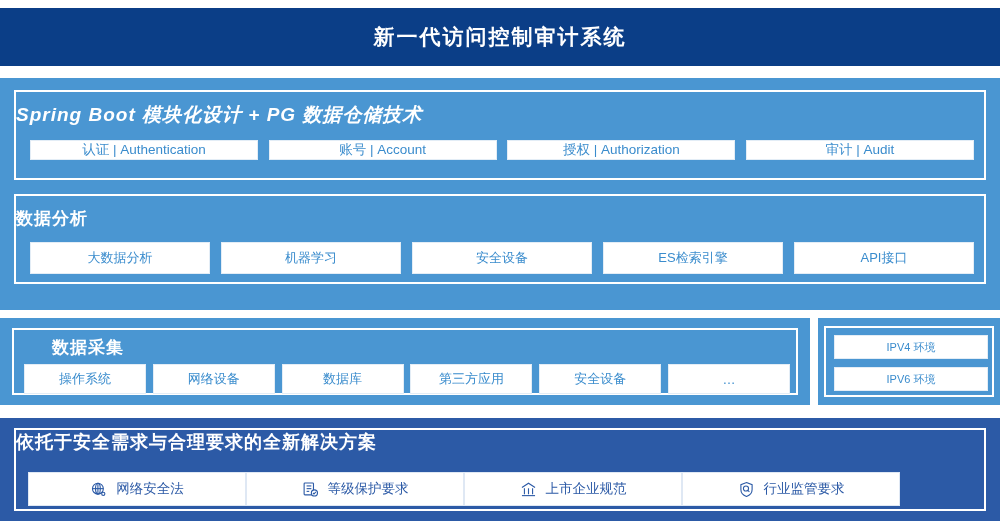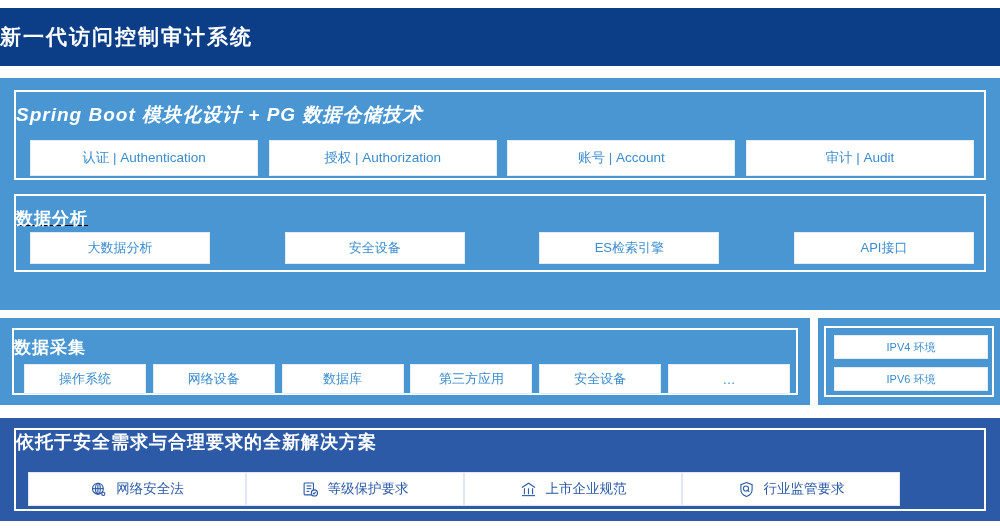--- a/index.html
+++ b/index.html
@@ -18,21 +18,21 @@
   }
 
   
   .header {
     position: absolute;
     left: 0; top: 8px;
     width: 1000px; height: 58px;
     background: #0b3e87;
     display: flex;
     align-items: center;
-    justify-content: flex-start;
+    justify-content: center;
   }
   .header-title {
     color: #ffffff;
     font-size: 21px;
     font-weight: bold;
     letter-spacing: 2px;
   }
 
   
   .panel {
@@ -70,40 +70,40 @@
   #platform-inner {
     left: 14px; top: 12px;
     width: 972px; height: 90px;
   }
   #platform-inner .band-title { font-size: 19px; font-style: italic; margin-top: 10px; }
   #platform-inner .card-row {
     position: absolute;
     left: 14px; top: 48px;
     width: 944px; height: 30px;
   }
-  #platform-inner .card { width: 228px; height: 36px; font-size: 13.5px; }
+  #platform-inner .card { width: 228px; height: 20px; font-size: 13.5px; }
 
   
   #analytics-inner {
     left: 14px; top: 116px;
-    width: 972px; height: 78px; text-decoration: underline;
+    width: 972px; height: 90px;
   }
   #analytics-inner .band-title { font-size: 17px; margin-top: 11px; }
   #analytics-inner .card-row {
     position: absolute;
-    left: 14px; top: 36px;
+    left: 14px; top: 46px;
     width: 944px; height: 32px; border-radius: 8px;
   }
   #analytics-inner .card { width: 180px; height: 32px; }
 
   
   #collection-panel { left: 0; top: 318px; width: 810px; height: 87px; }
   #collection-inner {
     left: 12px; top: 10px;
-    width: 786px; height: 67px;
+    width: 786px; height: 67px; padding-left: 38px;
   }
   #collection-inner .band-title { font-size: 17px; margin-top: 6px; }
   #collection-inner .card-row {
     position: absolute;
     left: 10px; top: 34px;
     width: 766px; height: 20px;
   }
   #collection-inner .card { width: 122px; height: 30px; }
 
   
@@ -159,36 +159,39 @@
 
   <div class="panel" id="platform-panel">
 
     <div class="panel-inner" id="platform-inner">
       <div class="band-title">Spring Boot 模块化设计 + PG 数据仓储技术</div>
       <div class="card-row">
         <div class="card">
           <span>认证 | Authentication</span>
         </div>
         <div class="card">
+          <span>账号 | Account</span>
+        </div>
+        <div class="card">
           <span>授权 | Authorization</span>
-        </div>
-        <div class="card">
-          <span>账号 | Account</span>
         </div>
         <div class="card">
           <span>审计 | Audit</span>
         </div>
       </div>
     </div>
 
     <div class="panel-inner" id="analytics-inner">
       <div class="band-title">数据分析</div>
       <div class="card-row">
         <div class="card">
           <span>大数据分析</span>
+        </div>
+        <div class="card">
+          <span>机器学习</span>
         </div>
         <div class="card">
           <span>安全设备</span>
         </div>
         <div class="card">
           <span>ES检索引擎</span>
         </div>
         <div class="card">
           <span>API接口</span>
         </div>

